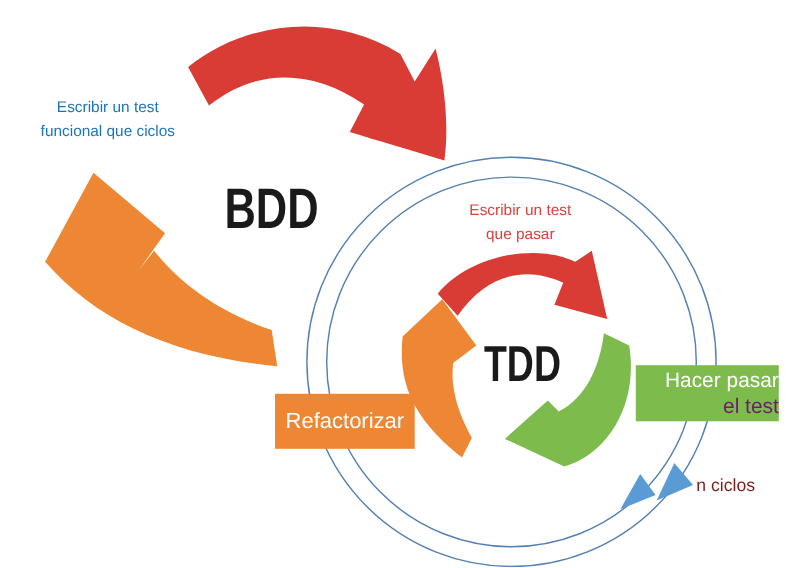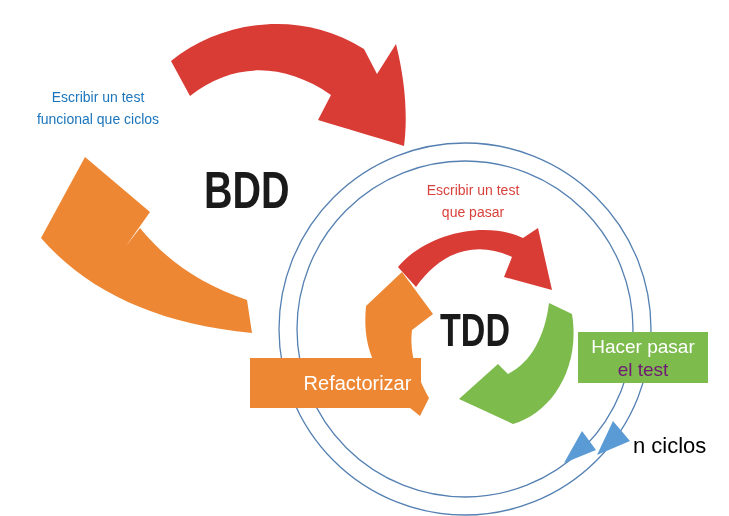--- a/index.html
+++ b/index.html
@@ -38,27 +38,27 @@
   .box {
     position: absolute;
     display: flex;
     flex-direction: column;
     align-items: center;
     justify-content: center;
     text-align: center;
     font-size: 19px;
     line-height: 23px;
   }
-  .box-refactor { left: 250px; top: 358px; width: 127px; height: 50px; font-size: 20px; padding-left: 44px; }
-  .box-pass     { left: 578px; top: 332px; width: 130px; height: 51px; }
+  .box-refactor { left: 250px; top: 358px; width: 127px; height: 50px; font-size: 20px; }
+  .box-pass     { left: 578px; top: 332px; width: 130px; height: 51px; align-items: flex-end; }
   .cycles {
     position: absolute;
     left: 633px; top: 433px;
-    font-size: 22px;
-    color: #000000;
+    font-size: 16px;
+    color: #7f1d1d;
     white-space: nowrap;
   }
 </style>
 </head>
 <body>
 
 <div class="stage">
 
   <svg viewBox="0 0 729 516">
 

